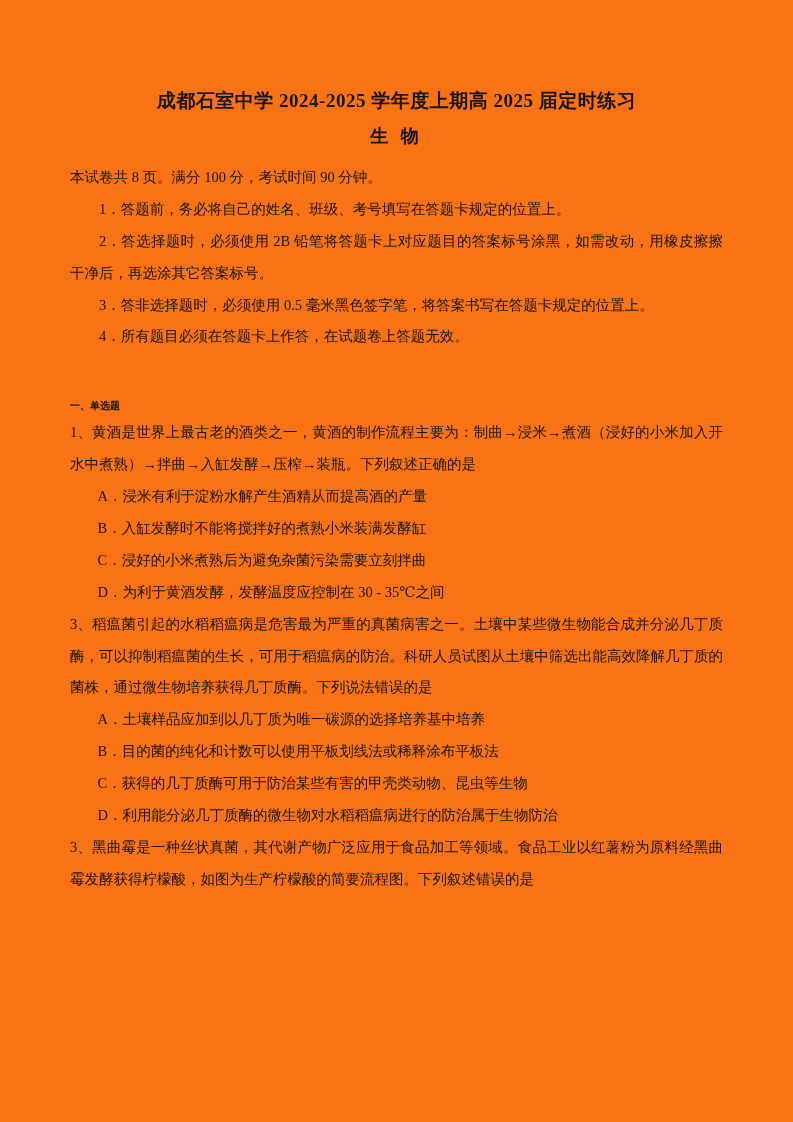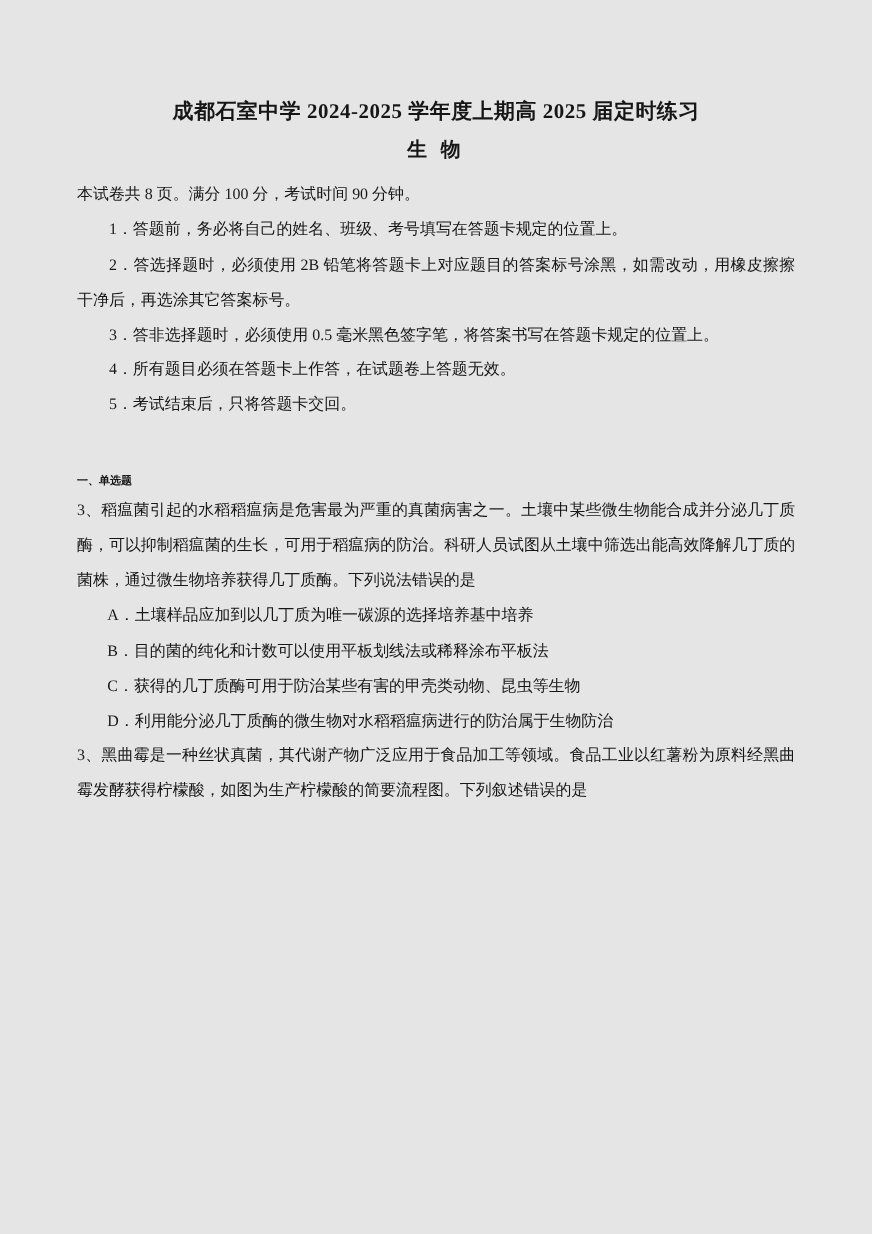--- a/index.html
+++ b/index.html
@@ -5,21 +5,21 @@
   html, body {
     margin: 0;
     padding: 0;
     background: #ffffff;
   }
   .page {
     position: relative;
     width: 793px;
     height: 1122px;
     box-sizing: border-box;
-    background: #e5e5e5;
+    background: #f97316;
     padding: 88px 70px 40px 70px;
     font-family: "Liberation Serif", "DejaVu Serif", serif;
     font-size: 14.5px;
     color: #161616;
     overflow: hidden;
   }
   .exam-title {
     margin: 0 0 10px 0;
     font-size: 19px;
     font-weight: bold;
@@ -67,24 +67,30 @@
 
   <h1 class="exam-title">成都石室中学 2024-2025 学年度上期高 2025 届定时练习</h1>
   <h2 class="subject-title">生 物</h2>
 
   <p class="exam-info">本试卷共 8 页。满分 100 分，考试时间 90 分钟。</p>
 
   <p class="notice-item">1．答题前，务必将自己的姓名、班级、考号填写在答题卡规定的位置上。</p>
   <p class="notice-item">2．答选择题时，必须使用 2B 铅笔将答题卡上对应题目的答案标号涂黑，如需改动，用橡皮擦擦干净后，再选涂其它答案标号。</p>
   <p class="notice-item">3．答非选择题时，必须使用 0.5 毫米黑色签字笔，将答案书写在答题卡规定的位置上。</p>
   <p class="notice-item">4．所有题目必须在答题卡上作答，在试题卷上答题无效。</p>
-  <p class="notice-item">5．考试结束后，只将答题卡交回。</p>
 
   <p class="section-heading">一、单选题</p>
 
+  <div class="question">
+    <p class="question-stem">1、黄酒是世界上最古老的酒类之一，黄酒的制作流程主要为：制曲→浸米→煮酒（浸好的小米加入开水中煮熟）→拌曲→入缸发酵→压榨→装瓶。下列叙述正确的是</p>
+    <p class="question-option">A．浸米有利于淀粉水解产生酒精从而提高酒的产量</p>
+    <p class="question-option">B．入缸发酵时不能将搅拌好的煮熟小米装满发酵缸</p>
+    <p class="question-option">C．浸好的小米煮熟后为避免杂菌污染需要立刻拌曲</p>
+    <p class="question-option">D．为利于黄酒发酵，发酵温度应控制在 30 - 35℃之间</p>
+  </div>
 
   <div class="question">
     <p class="question-stem">3、稻瘟菌引起的水稻稻瘟病是危害最为严重的真菌病害之一。土壤中某些微生物能合成并分泌几丁质酶，可以抑制稻瘟菌的生长，可用于稻瘟病的防治。科研人员试图从土壤中筛选出能高效降解几丁质的菌株，通过微生物培养获得几丁质酶。下列说法错误的是</p>
     <p class="question-option">A．土壤样品应加到以几丁质为唯一碳源的选择培养基中培养</p>
     <p class="question-option">B．目的菌的纯化和计数可以使用平板划线法或稀释涂布平板法</p>
     <p class="question-option">C．获得的几丁质酶可用于防治某些有害的甲壳类动物、昆虫等生物</p>
     <p class="question-option">D．利用能分泌几丁质酶的微生物对水稻稻瘟病进行的防治属于生物防治</p>
   </div>
 
   <div class="question">

